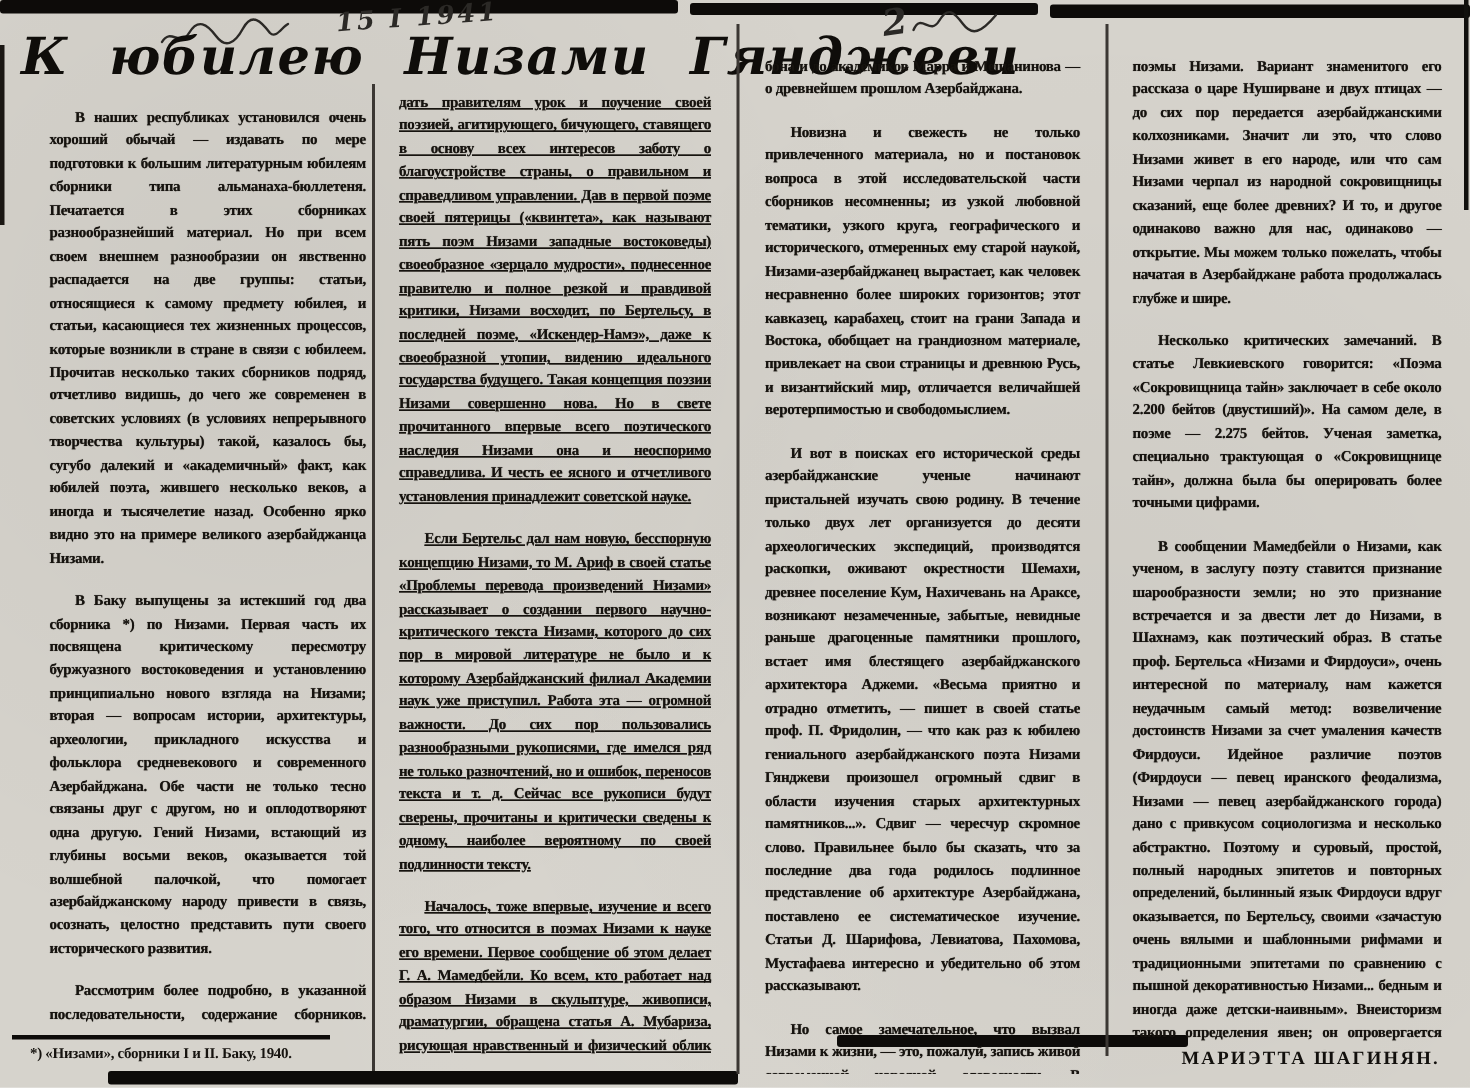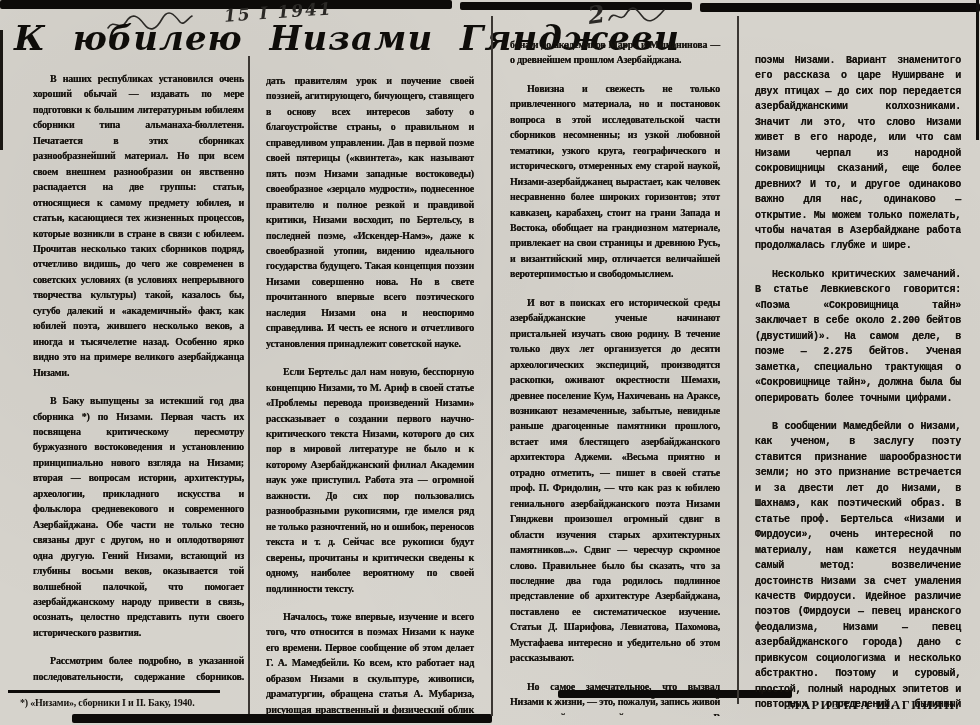--- a/index.html
+++ b/index.html
@@ -34,23 +34,23 @@
   .hand-num  { left:588px; top:0px;  font-size:24px; font-weight:bold; transform:rotate(-8deg); }
   .scribble  { position:absolute; }
   
   .col {
     position:absolute; overflow:hidden; text-align:justify;
     font-size:10px; line-height:15.45px; font-weight:700;
     letter-spacing:-0.2px; color:var(--ink);
     text-shadow:0 0 0.5px rgba(20,16,10,0.8);
   }
   .col-1 { left:20px;   top:58px;  width:237px; height:628px; }
-  .col-2 { left:253px; top:60px;  width:234px; height:658px; }
+  .col-2 { left:253px; top:48px;  width:234px; height:658px;text-decoration:underline; }
   .col-3 { left:497px; top:24px;  width:236px; height:692px; }
-  .col-4 { left:742px; top:40px;  width:232px; height:676px;font-family:Liberation Mono, monospace; }
+  .col-4 { left:742px; top:24px;  width:232px; height:676px; }
   .para { margin:13px; text-indent:1.7em; }
   .para.noindent { text-indent:0; }
   
   .footnote-rule { position:absolute; left:8px; top:690px; width:212px; height:3px; background:#0d0b09; }
   .footnote {
     position:absolute; left:20px; top:696px; width:237px; height:28px; overflow:hidden;
     font-size:10px; line-height:13.5px; font-weight:700; letter-spacing:-0.2px;
     text-align:justify; color:var(--ink);
   }
   

